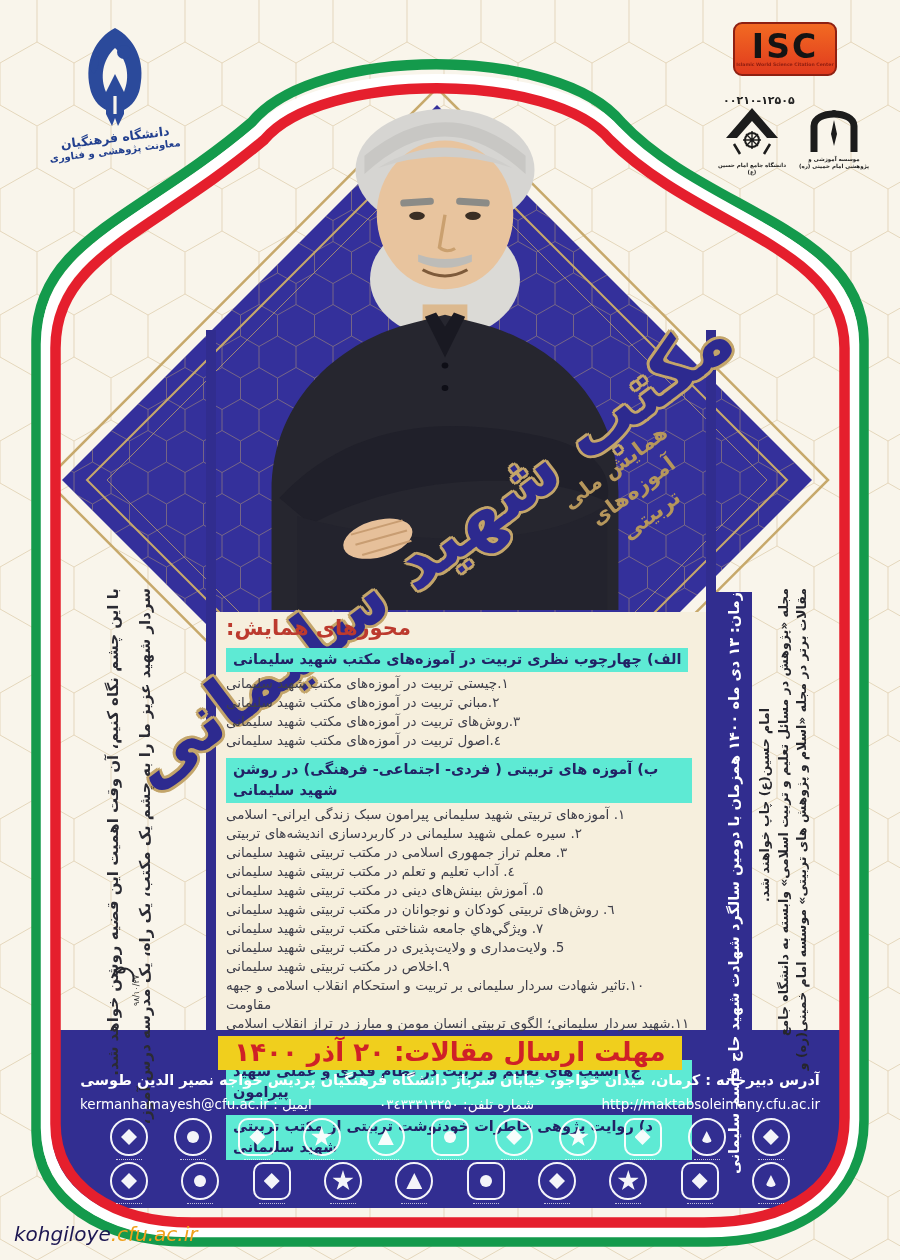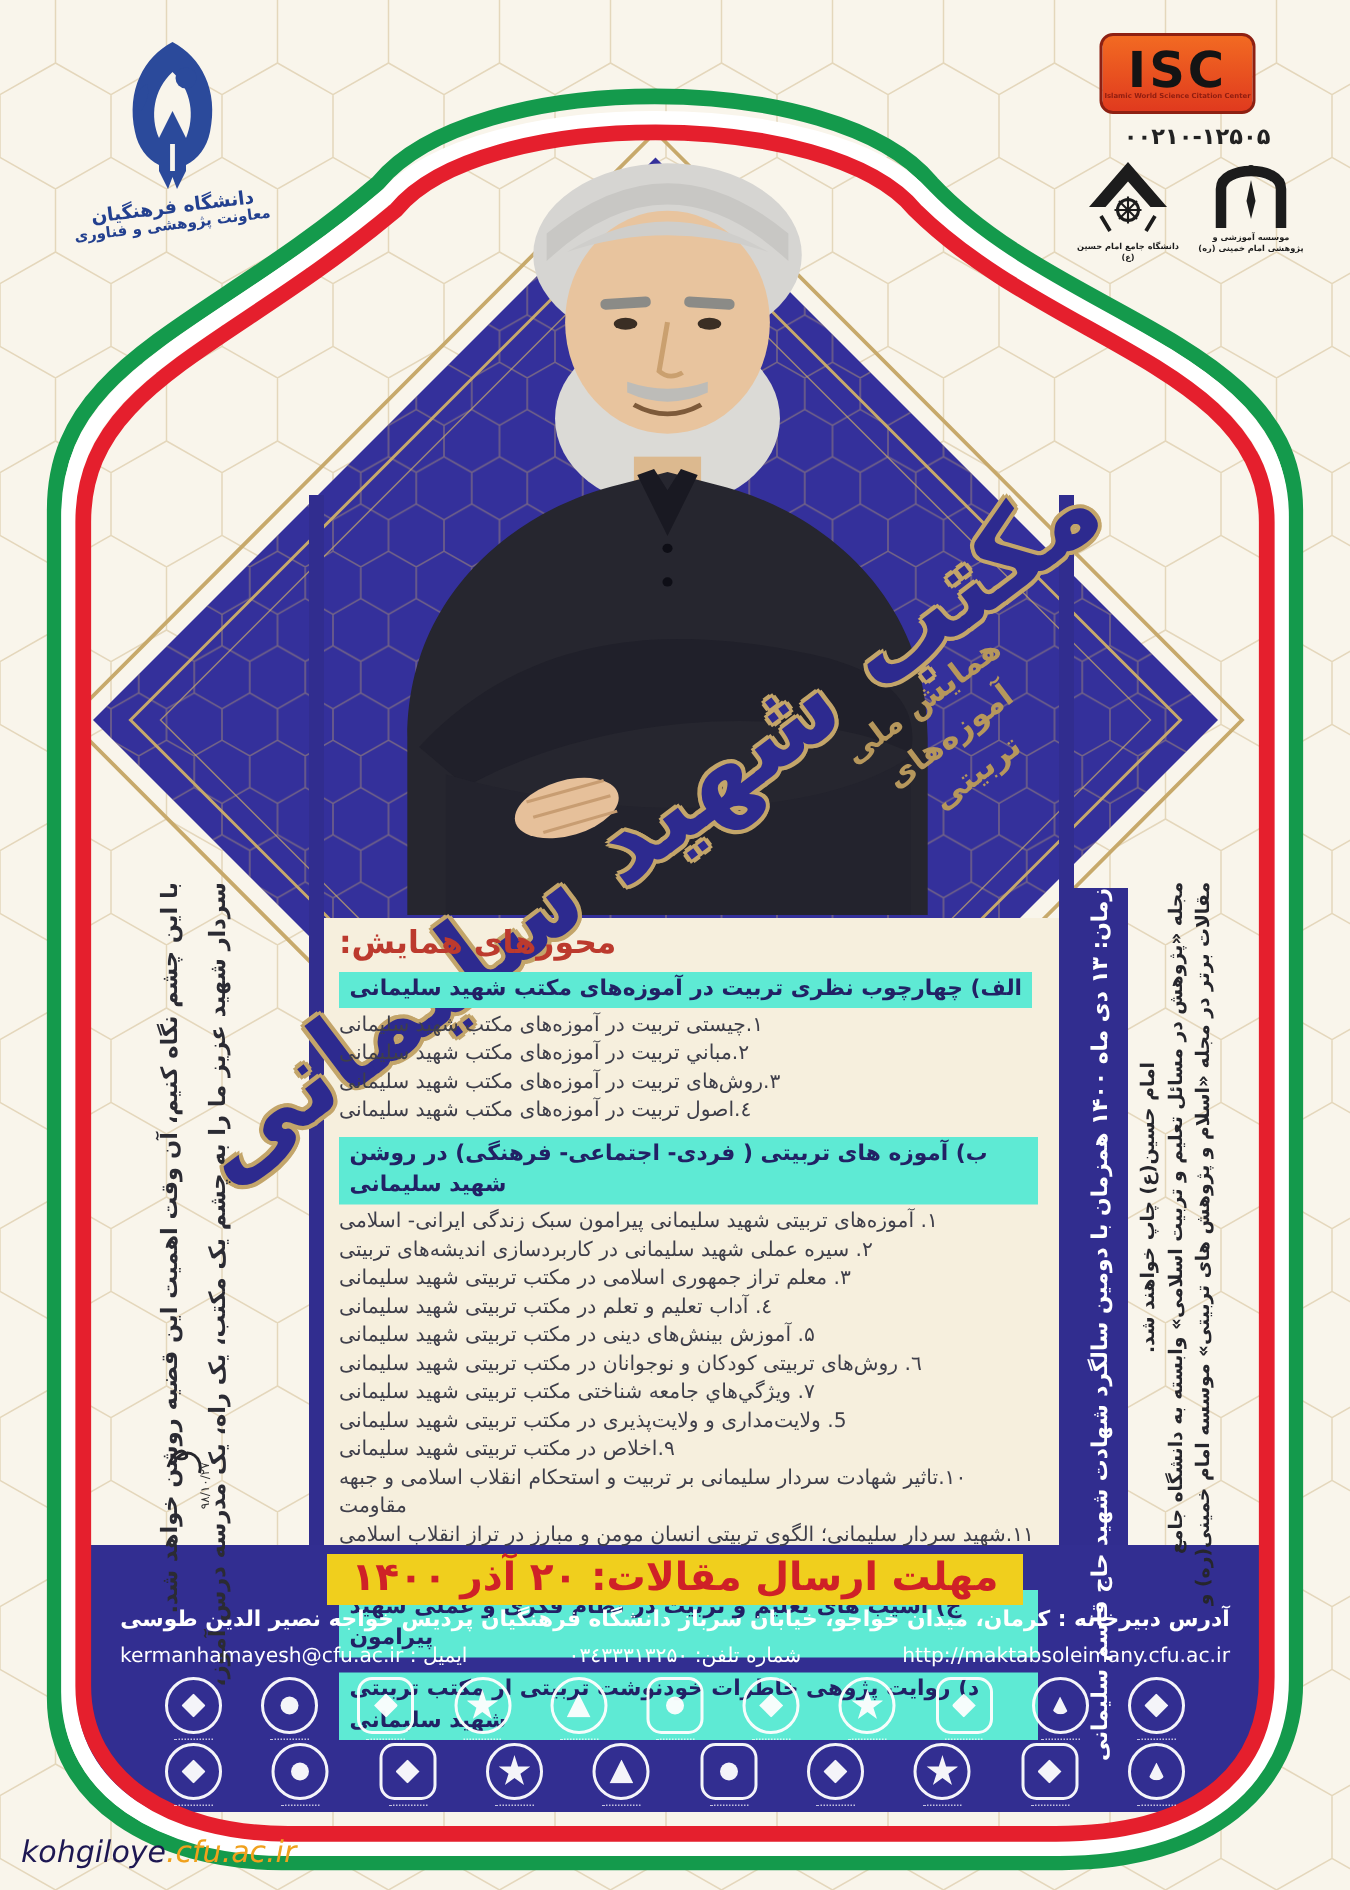--- a/index.html
+++ b/index.html
@@ -80,21 +80,21 @@
 
   
   #farhangian{left:40px;top:22px;width:150px;z-index:6;text-align:center;}
   #farhangian .cap1{color:#23408f;font-weight:bold;font-size:12.5px;transform:rotate(-7deg);direction:rtl;}
   #farhangian .cap2{color:#23408f;font-weight:bold;font-size:10px;transform:rotate(-7deg);direction:rtl;}
   #isc-badge{left:733px;top:22px;width:104px;height:54px;z-index:6;
              background:linear-gradient(#f26a22,#e03a1e);border:2px solid #8e2012;border-radius:9px;
              display:flex;flex-direction:column;align-items:center;justify-content:center;}
   #isc-acronym{font-size:33px;font-weight:bold;color:#141414;letter-spacing:2px;line-height:30px;}
   #isc-caption{font-size:4.6px;color:#8e1d10;font-weight:bold;white-space:nowrap;}
-  #isc-code{left:723px;top:82px;width:124px;text-align:right;font-weight:bold;font-size:15px;
+  #isc-code{left:723px;top:94px;width:124px;text-align:left;font-weight:bold;font-size:11px;
             color:#222;z-index:6;direction:ltr;}
   .emblem{z-index:6;text-align:center;}
   .emblem .ecap{font-size:5.5px;color:#1c1c1c;font-weight:bold;direction:rtl;line-height:7px;}
   #emblem-ihu{left:716px;top:104px;width:72px;}
   #emblem-khomeini{left:796px;top:100px;width:76px;}
 
   
   #corner-url{left:14px;top:1222px;z-index:5;font-size:20px;font-weight:normal;font-style:italic;direction:ltr;}
   #corner-host{color:#1d1752;}
   #corner-domain{color:#f0a11c;}

